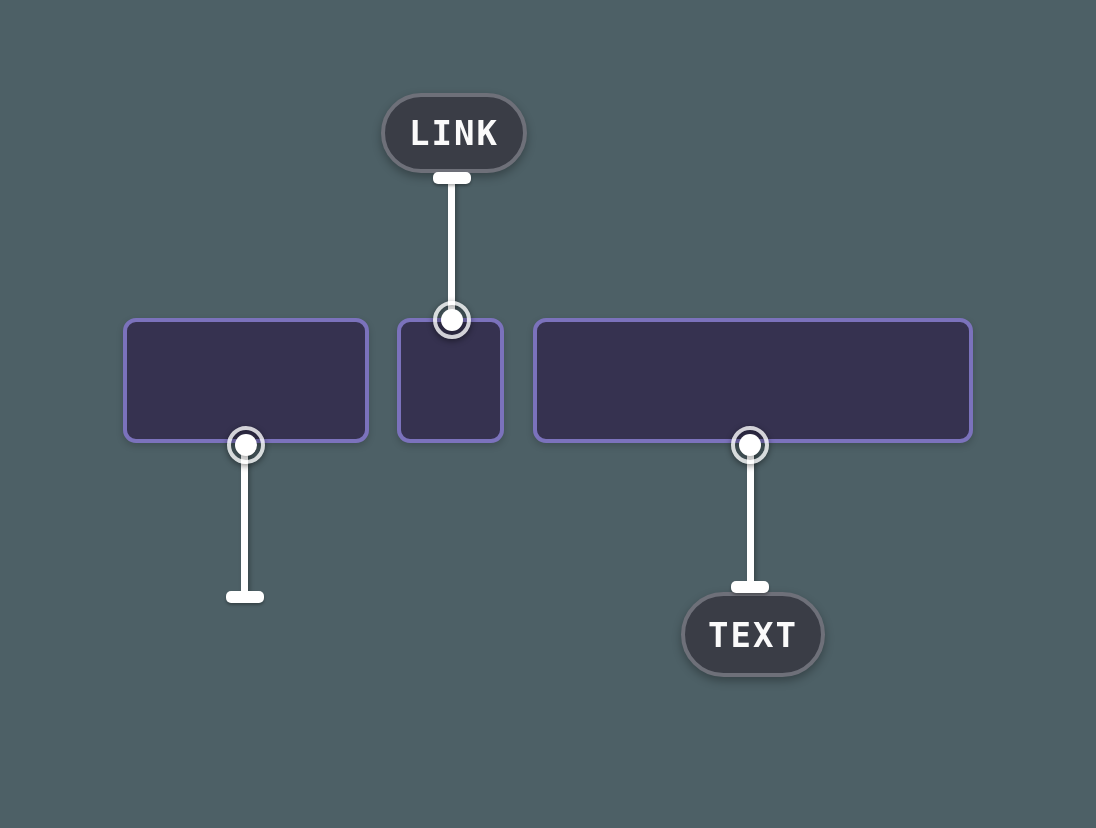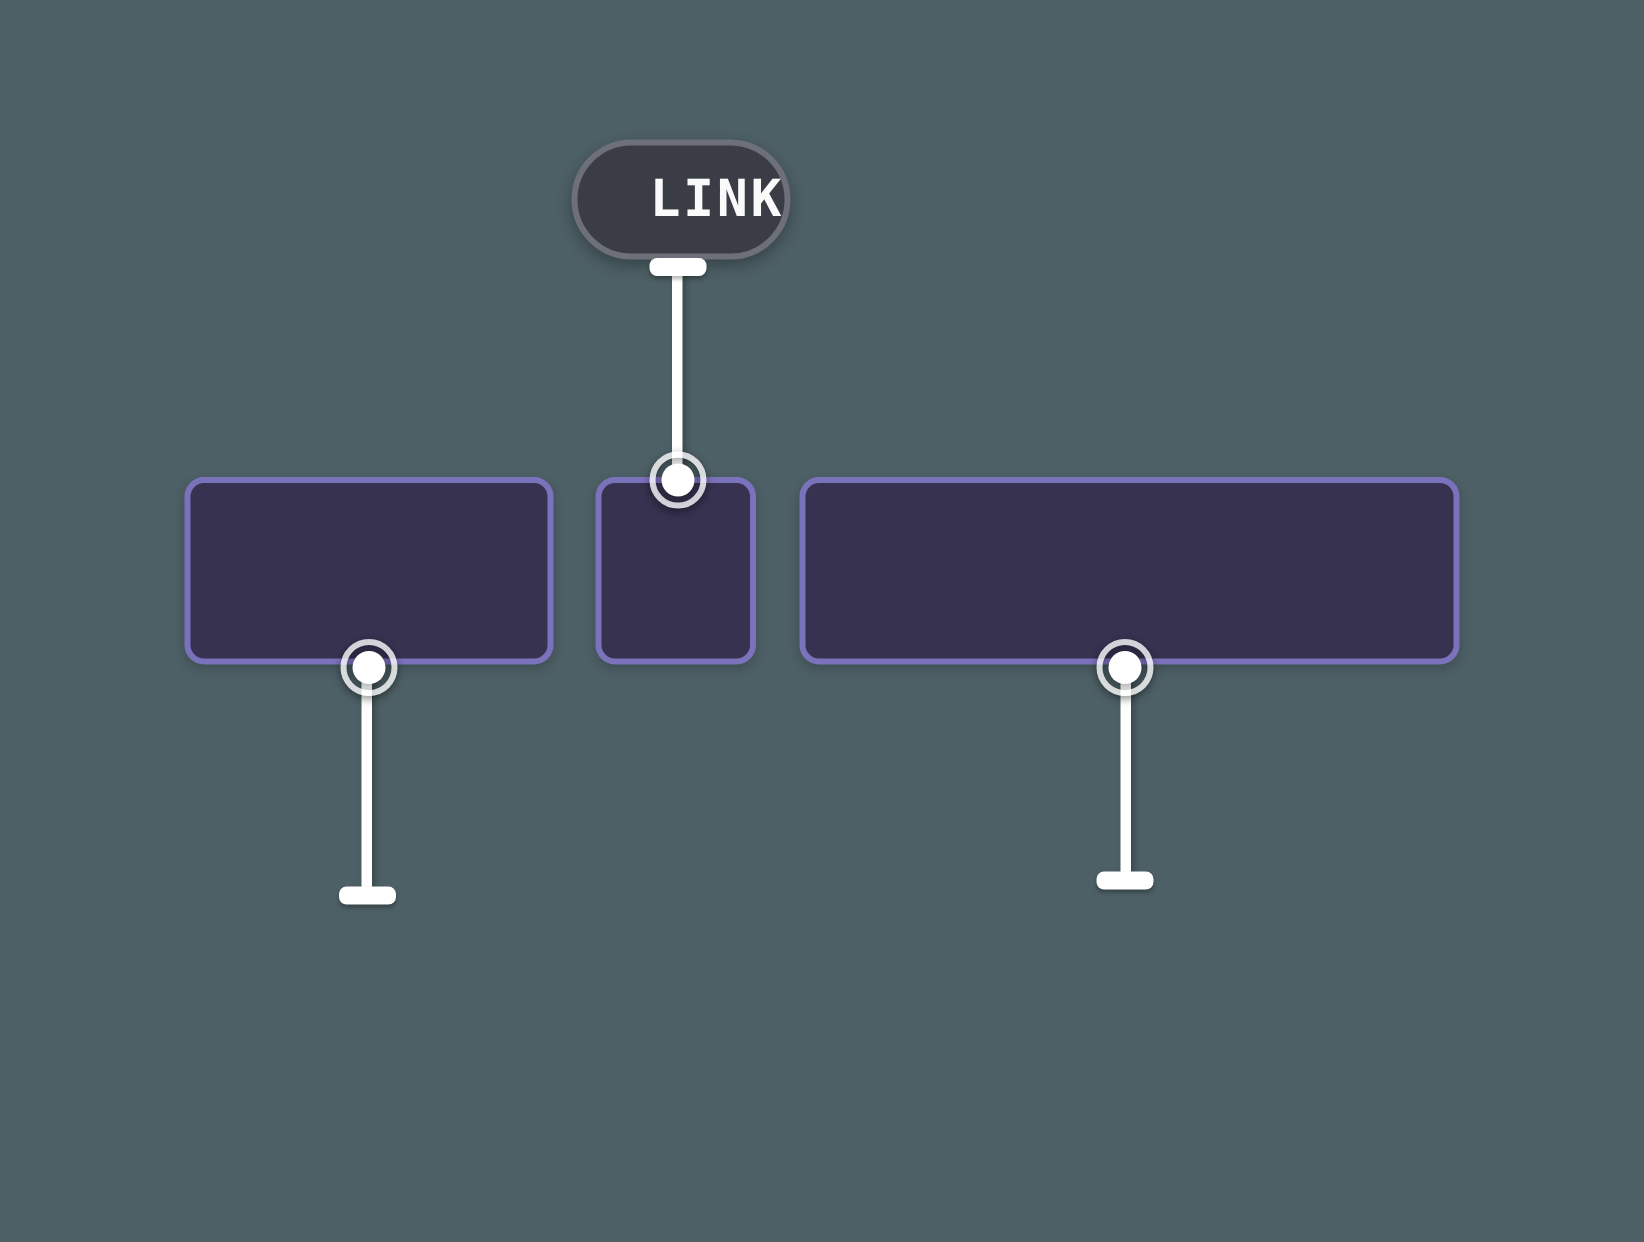--- a/index.html
+++ b/index.html
@@ -33,21 +33,21 @@
   
   .chip {
     position: absolute;
     box-sizing: border-box;
     background: var(--chip-fill, #3a3d46);
     border: 4px solid var(--chip-border, #6e7079);
     border-radius: 999px;
     box-shadow: 0 4px 10px rgba(0,0,0,0.30);
     display: flex;
     align-items: center;
-    justify-content: flex-end;
+    justify-content: center;
     z-index: 2;
   }
   .chip-link   { left: 381px; top:  93px; width: 146px; height: 80px; }
   .chip-number { left: 149px; top: 602px; width: 192px; height: 88px; }
   .chip-text   { left: 681px; top: 592px; width: 144px; height: 85px; }
   .chip-label {
     color: var(--chip-text, #fafafa);
     font-size: 34px;
     font-weight: 700;
     letter-spacing: 2px;
@@ -122,14 +122,17 @@
   <div class="stub stub-number"></div>
   <div class="stub stub-text"></div>
 
   <div class="connector connector-link"></div>
   <div class="connector connector-number"></div>
   <div class="connector connector-text"></div>
 
   <div class="chip chip-link">
     <span class="chip-label">LINK</span>
   </div>
+  <div class="chip chip-text">
+    <span class="chip-label">TEXT</span>
+  </div>
 
 </div>
 
 </body></html>

